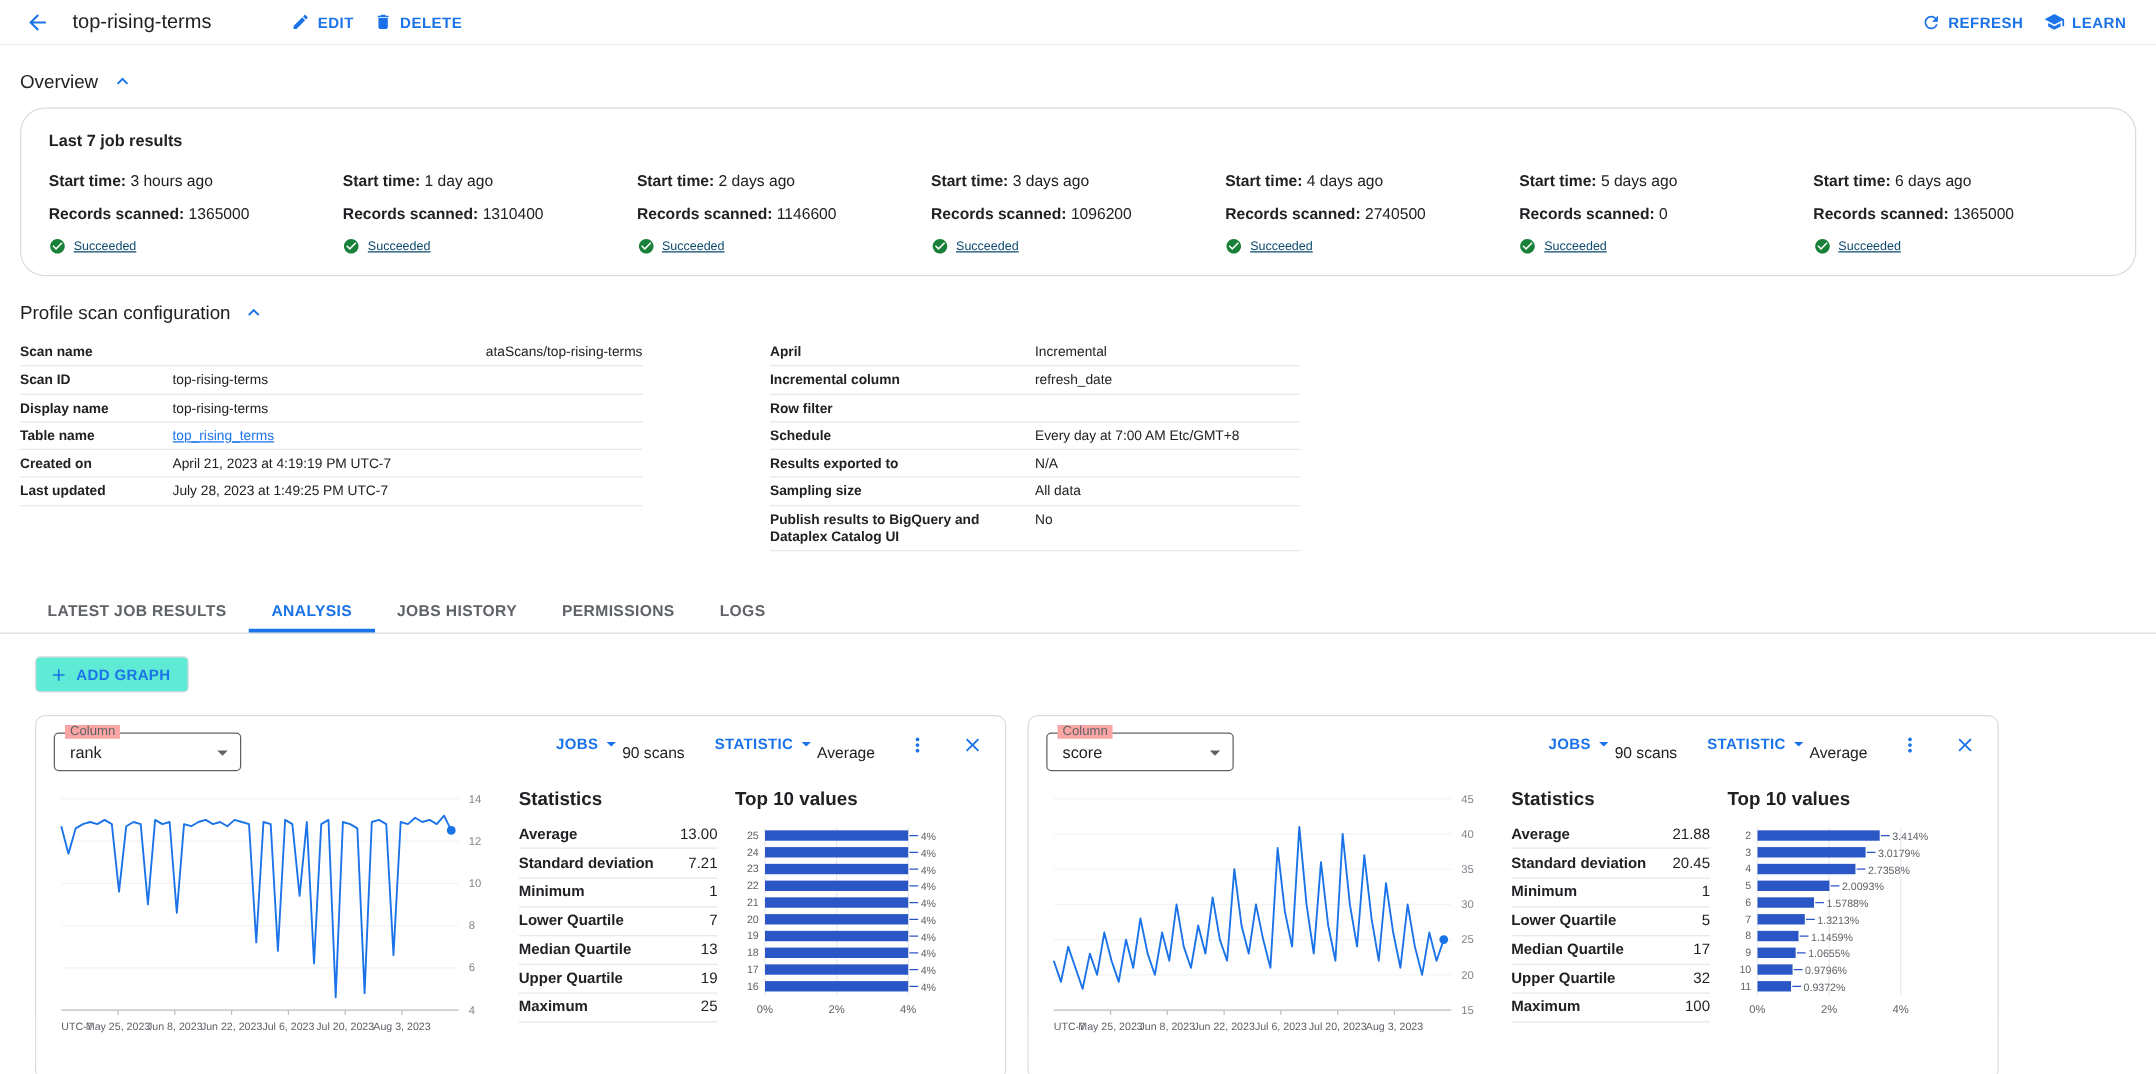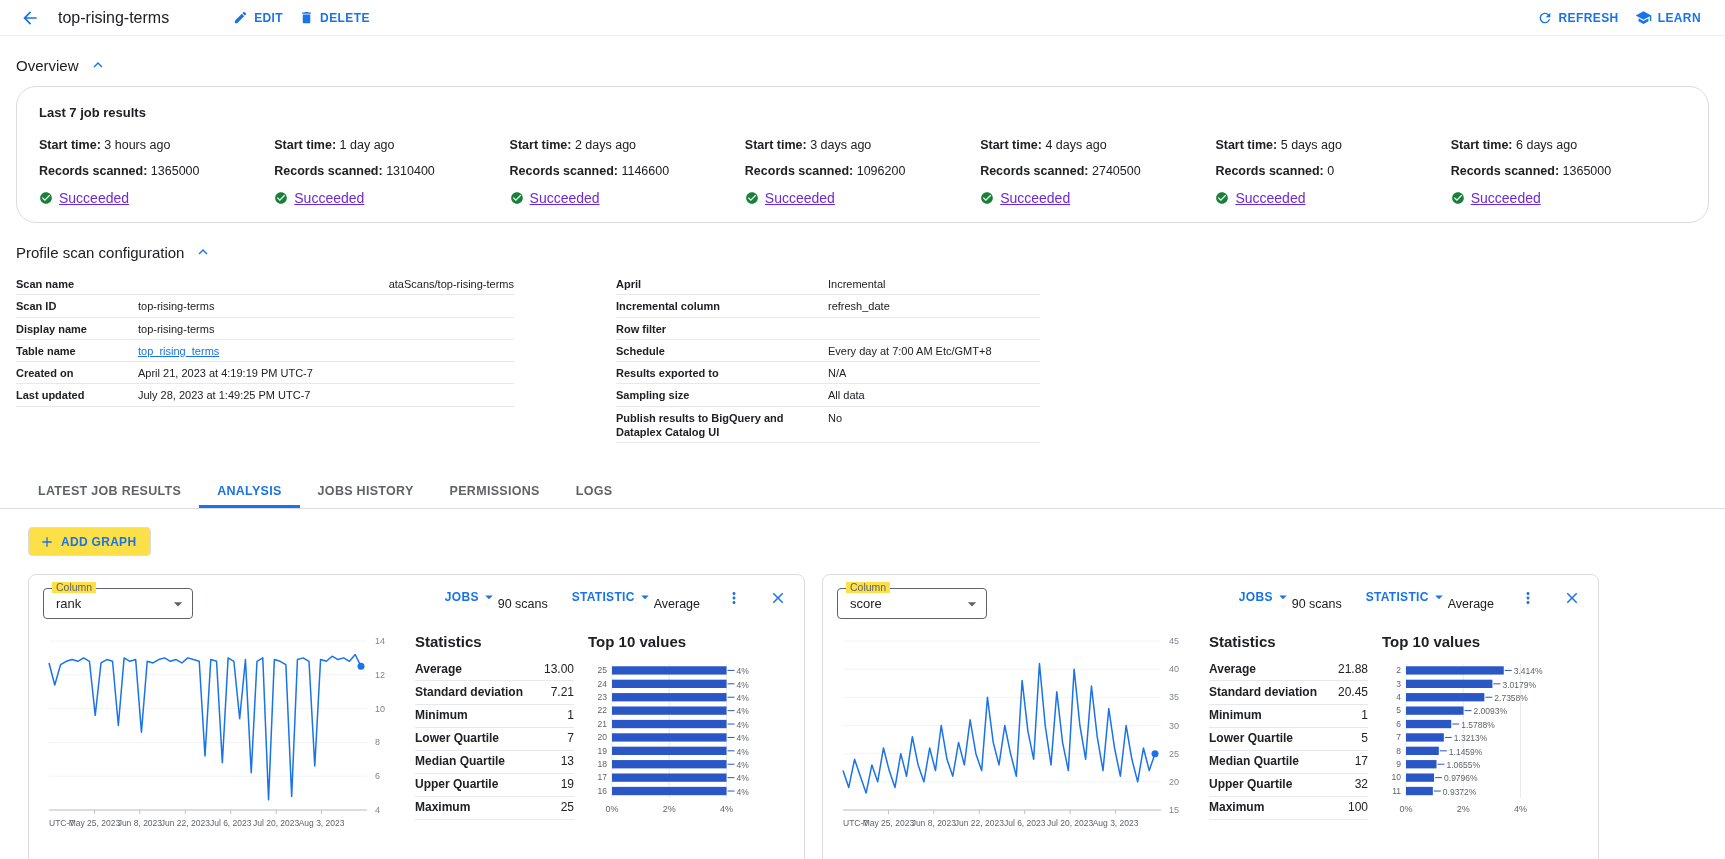--- a/index.html
+++ b/index.html
@@ -21,21 +21,21 @@
   .chev-btn{background:none;border:none;cursor:pointer;display:flex;align-items:center;padding:2px}
 
   
   .jobs-card{margin:4px 16px 0;border:1px solid #dadce0;border-radius:20px;padding:18px 22px 16px;background:#fff}
   .jobs-card-title{font-size:13px;font-weight:700;margin-bottom:18px}
   .jobs-row{display:flex}
   .job-col{flex:1;min-width:0}
   .job-line{font-size:12.5px;margin-bottom:12px;white-space:nowrap}
   .job-line .lbl{font-weight:700}
   .job-status{display:flex;align-items:center;gap:6px;margin-top:2px}
-  .job-status a{color:#6d28d9;font-size:14px;text-decoration:underline;cursor:pointer}
+  .job-status a{color:#0c4a6e;font-size:10px;text-decoration:underline;cursor:pointer}
 
   
   .config-wrap{display:flex;margin:6px 16px 0;gap:102px;align-items:flex-start}
   .cfg-table{flex:0 0 auto}
   .cfg-left{width:498px}
   .cfg-right{width:424px}
   .cfg-row{display:flex;align-items:flex-start;border-bottom:1px solid #e6e8eb;padding:4px 0 3px;font-size:11px;line-height:1.3;min-height:19px}
   .cfg-label{font-weight:700;flex:0 0 auto}
   .cfg-left .cfg-label{width:122px}
   .cfg-right .cfg-label{width:212px;padding-right:10px}
@@ -44,26 +44,26 @@
   .cfg-value .link,a.link{color:#1a73e8;text-decoration:underline;cursor:pointer}
   .cfg-right .cfg-label.wrap{white-space:normal}
 
   
   .tabs{display:flex;margin-top:32px;padding-left:20px;border-bottom:1px solid #dadce0}
   .tab{padding:9px 18px 7px;font-size:12.5px;font-weight:700;letter-spacing:.3px;color:#5f6368;cursor:pointer;border:none;background:none;border-bottom:3px solid transparent;white-space:nowrap}
   .tab.active{color:#1a73e8;border-bottom-color:#1a73e8}
 
   
   .analysis{padding:18px 0 0 28px}
-  .add-graph{display:inline-flex;align-items:center;gap:6px;height:29px;padding:0 14px 0 10px;border:1px solid #dadce0;border-radius:4px;background:#fde047;color:#1a73e8;font-size:12px;font-weight:700;letter-spacing:.3px;cursor:pointer}
+  .add-graph{display:inline-flex;align-items:center;gap:6px;height:29px;padding:0 14px 0 10px;border:1px solid #dadce0;border-radius:4px;background:#5eead4;color:#1a73e8;font-size:12px;font-weight:700;letter-spacing:.3px;cursor:pointer}
   .cards{display:flex;gap:17px;margin-top:18px}
   .card{width:777px;height:292px;border:1px solid #dadce0;border-radius:8px;padding:13px 14px;background:#fff}
   .card-head{display:flex;align-items:flex-start}
   .select{position:relative;width:150px;height:31px;border:1.5px solid #5f6368;border-radius:4px;display:flex;align-items:center;justify-content:space-between;padding:0 4px 0 12px;cursor:pointer;background:#fff}
-  .select-label{position:absolute;top:-7px;left:8px;background:#fde047;padding:0 4px;font-size:10.5px;color:#5f6368;line-height:1}
+  .select-label{position:absolute;top:-7px;left:8px;background:#fca5a5;padding:0 4px;font-size:10.5px;color:#5f6368;line-height:1}
   .select-value{font-size:13px;color:#202124}
   .head-right{margin-left:auto;display:flex;align-items:flex-start;gap:24px;padding-right:2px}
   .dd-block{display:flex;flex-direction:row;align-items:flex-start}
   .dd{display:flex;align-items:center;gap:1px;background:none;border:none;color:#1a73e8;font-size:12px;font-weight:700;letter-spacing:.3px;cursor:pointer;padding:0}
   .dd-value{margin-top:9px;font-size:12.5px;color:#202124;white-space:nowrap}
   .icon-btn2{background:none;border:none;cursor:pointer;padding:1px;display:flex;align-items:center}
 
   .card-body{display:flex;margin-top:14px}
   .line-chart{flex:0 0 auto}
   .stats{width:162px;margin-left:10px}

